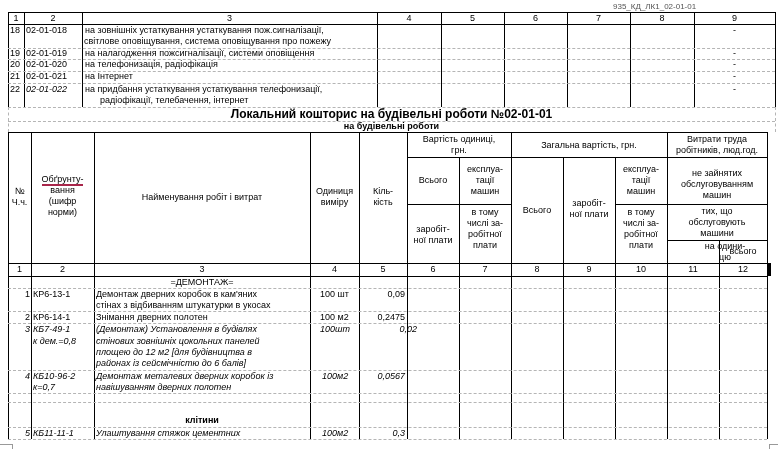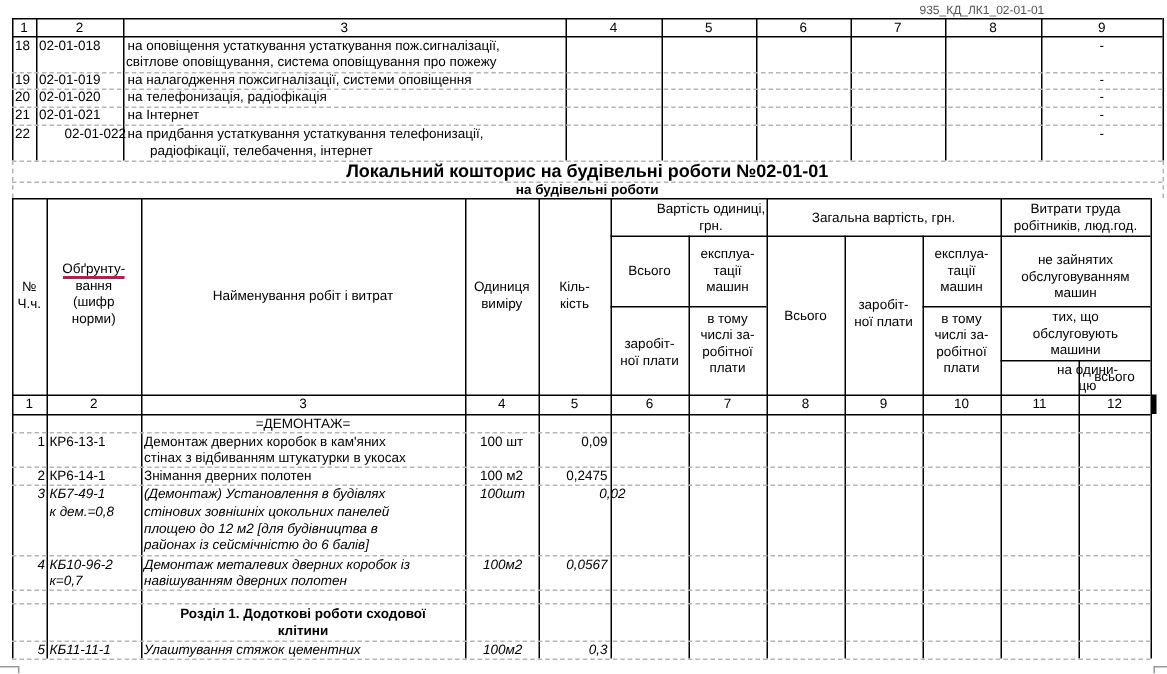--- a/index.html
+++ b/index.html
@@ -45,41 +45,41 @@
   <div class="t c" style="left:82px;top:13px;width:295px;">3</div>
   <div class="t c" style="left:377px;top:13px;width:64px;">4</div>
   <div class="t c" style="left:441px;top:13px;width:63px;">5</div>
   <div class="t c" style="left:504px;top:13px;width:63px;">6</div>
   <div class="t c" style="left:567px;top:13px;width:63px;">7</div>
   <div class="t c" style="left:630px;top:13px;width:64px;">8</div>
   <div class="t c" style="left:694px;top:13px;width:81px;">9</div>
 
   <div class="t" style="left:10px;top:25px;">18</div>
   <div class="t" style="left:26px;top:25px;">02-01-018</div>
-  <div class="t" style="left:85px;top:25px;">на оповіщення устаткування устаткування пож.сигналізації,</div>
+  <div class="t" style="left:85px;top:25px;">на зовнішніх устаткування устаткування пож.сигналізації,</div>
   <div class="t" style="left:84px;top:36px;">світлове оповіщування, система оповіщування про пожежу</div>
   <div class="t c" style="left:694px;top:25px;width:81px;">-</div>
 
   <div class="t" style="left:10px;top:48px;">19</div>
   <div class="t" style="left:26px;top:48px;">02-01-019</div>
   <div class="t" style="left:85px;top:48px;">на налагодження  пожсигналізації, системи оповіщення</div>
   <div class="t c" style="left:694px;top:48px;width:81px;">-</div>
 
   <div class="t" style="left:10px;top:59px;">20</div>
   <div class="t" style="left:26px;top:59px;">02-01-020</div>
   <div class="t" style="left:85px;top:59px;">на телефонизація, радіофікація</div>
   <div class="t c" style="left:694px;top:59px;width:81px;">-</div>
 
   <div class="t" style="left:10px;top:71px;">21</div>
   <div class="t" style="left:26px;top:71px;">02-01-021</div>
   <div class="t" style="left:85px;top:71px;">на Інтернет</div>
   <div class="t c" style="left:694px;top:71px;width:81px;">-</div>
 
   <div class="t" style="left:10px;top:84px;">22</div>
-  <div class="t" style="left:43px;top:84px;">02-01-022</div>
+  <div class="t" style="left:26px;top:84px;font-style:italic;">02-01-022</div>
   <div class="t" style="left:85px;top:84px;">на придбання устаткування устаткування телефонизації,</div>
   <div class="t" style="left:100px;top:95px;">радіофікації, телебачення, інтернет</div>
   <div class="t c" style="left:694px;top:84px;width:81px;">-</div>
 </div>
 
 <div class="dl" style="left:8px;top:107px;width:767px;"></div>
 <div class="dl" style="left:8px;top:121px;width:767px;"></div>
 <div class="dv" style="left:8px;top:107px;height:25px;"></div>
 <div class="dv" style="left:775px;top:107px;height:25px;"></div>
 <div class="t c b" style="left:8px;top:107px;width:767px;font-size:12px;line-height:14px;">Локальний кошторис на будівельні роботи №02-01-01</div>
@@ -109,21 +109,21 @@
   <div class="hl" style="left:407px;top:204px;width:104px;"></div>
   <div class="hl" style="left:563px;top:204px;width:0px;"></div>
   <div class="hl" style="left:615px;top:204px;width:152px;"></div>
   <div class="hl" style="left:667px;top:240px;width:100px;"></div>
 
   <div class="t c" style="left:8px;top:186px;width:23px;"><span>№</span><br><span>Ч.ч.</span></div>
   <div class="t c" style="left:31px;top:174px;width:63px;"><span class="ul">Обґрунту-</span><br><span>вання</span><br><span>(шифр</span><br><span>норми)</span></div>
   <div class="t c" style="left:94px;top:192px;width:216px;">Найменування робіт і витрат</div>
   <div class="t c" style="left:310px;top:186px;width:49px;"><span>Одиниця</span><br><span>виміру</span></div>
   <div class="t c" style="left:359px;top:186px;width:48px;"><span>Кіль-</span><br><span>кість</span></div>
-  <div class="t c" style="left:407px;top:134px;width:104px;margin-left:15px;"><span>Вартість одиниці,</span><br><span>грн.</span></div>
+  <div class="t c" style="left:407px;top:134px;width:104px;"><span>Вартість одиниці,</span><br><span>грн.</span></div>
   <div class="t c" style="left:511px;top:140px;width:156px;">Загальна вартість, грн.</div>
   <div class="t c" style="left:667px;top:134px;width:100px;"><span>Витрати труда</span><br><span>робітників, люд.год.</span></div>
 
   <div class="t c" style="left:407px;top:175px;width:52px;">Всього</div>
   <div class="t c" style="left:407px;top:224px;width:52px;"><span>заробіт-</span><br><span>ної плати</span></div>
   <div class="t c" style="left:459px;top:164px;width:52px;"><span>експлуа-</span><br><span>тації</span><br><span>машин</span></div>
   <div class="t c" style="left:459px;top:207px;width:52px;"><span>в тому</span><br><span>числі за-</span><br><span>робітної</span><br><span>плати</span></div>
   <div class="t c" style="left:511px;top:205px;width:52px;">Всього</div>
   <div class="t c" style="left:563px;top:198px;width:52px;"><span>заробіт-</span><br><span>ної плати</span></div>
   <div class="t c" style="left:615px;top:164px;width:52px;"><span>експлуа-</span><br><span>тації</span><br><span>машин</span></div>
@@ -183,21 +183,21 @@
   <div class="t r i" style="left:359px;top:324px;width:46px;margin-left:12px;">0,02</div>
 
   <div class="t r i" style="left:8px;top:371px;width:22px;">4</div>
   <div class="t i" style="left:33px;top:371px;">КБ10-96-2</div>
   <div class="t i" style="left:33px;top:382px;">к=0,7</div>
   <div class="t i" style="left:96px;top:371px;">Демонтаж металевих дверних коробок із</div>
   <div class="t i" style="left:96px;top:382px;">навішуванням дверних полотен</div>
   <div class="t i" style="left:322px;top:371px;">100м2</div>
   <div class="t r i" style="left:359px;top:371px;width:46px;">0,0567</div>
 
-  <div class="t c b" style="left:94px;top:404px;width:216px;"><span>Розділ 1. Додоткові роботи сходової</span><br><span>клітини</span></div>
+  <div class="t c b" style="left:94px;top:404px;width:216px;"><br><span>клітини</span></div>
 
   <div class="t r i" style="left:8px;top:428px;width:22px;">5</div>
   <div class="t i" style="left:33px;top:428px;">КБ11-11-1</div>
   <div class="t i" style="left:96px;top:428px;">Улаштування стяжок цементних</div>
   <div class="t i" style="left:322px;top:428px;">100м2</div>
   <div class="t r i" style="left:359px;top:428px;width:46px;">0,3</div>
 </div>
 
 <div class="abs" style="left:0;top:444px;width:12px;height:1px;background:#999;"></div>
 <div class="abs" style="left:12px;top:444px;width:1px;height:5px;background:#999;"></div>

